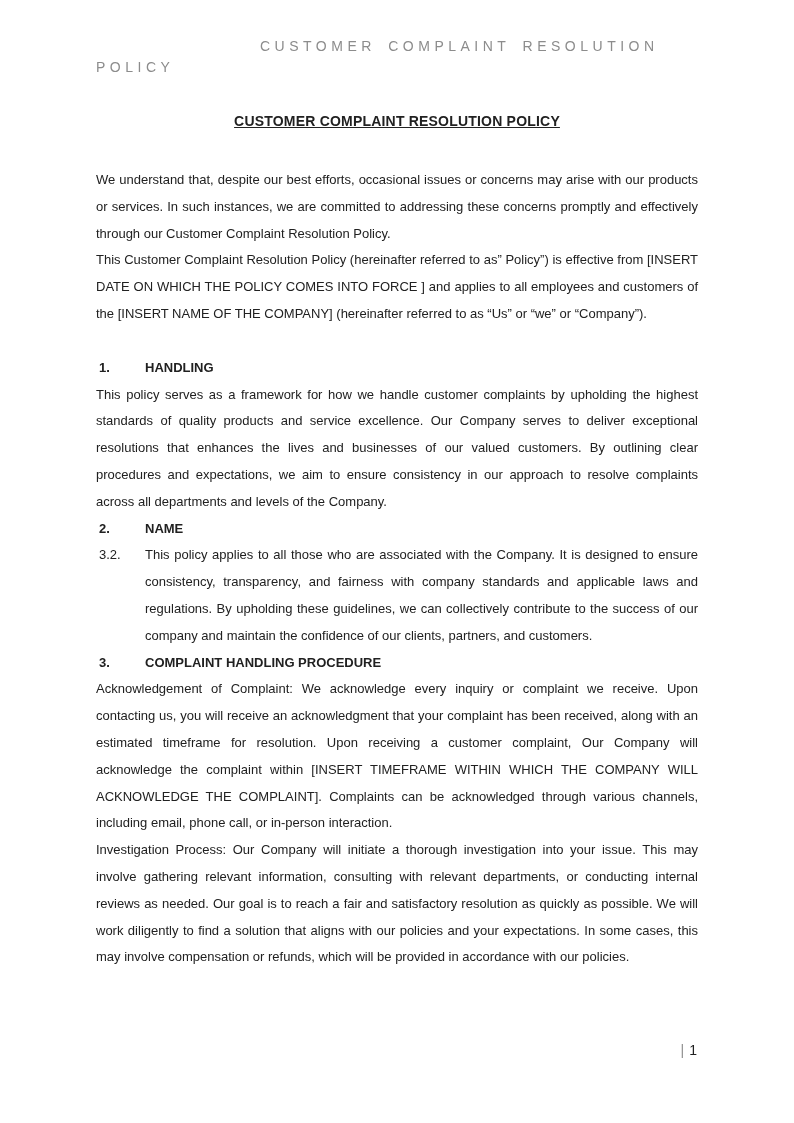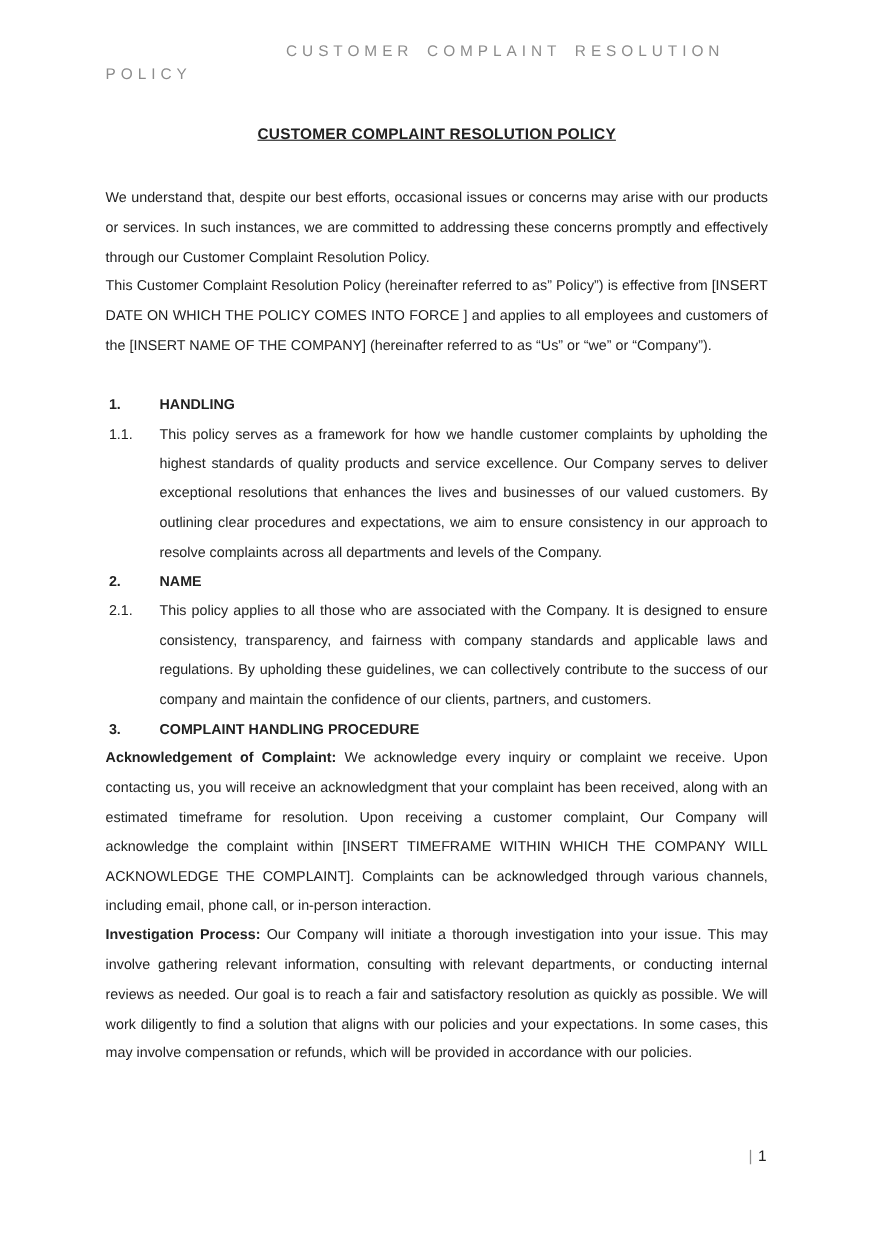--- a/index.html
+++ b/index.html
@@ -61,21 +61,21 @@
     font-weight: bold;
   }
   .heading-row.first-heading {
     margin-top: 27px;
   }
   .row .flow {
     flex: 1 1 auto;
     text-align: justify;
   }
   .clause-lead {
-    font-weight: bold;
+    font-weight: normal;
   }
   .page-footer {
     position: absolute;
     top: 1040px;
     right: 97px;
     font-size: 14px;
     line-height: 20px;
   }
   .page-footer .sep {
     color: #8c8c8c;
@@ -100,30 +100,29 @@
 
     <p class="para">We understand that, despite our best efforts, occasional issues or concerns may arise with our products or services. In such instances, we are committed to addressing these concerns promptly and effectively through our Customer Complaint Resolution Policy.</p>
 
     <p class="para">This Customer Complaint Resolution Policy (hereinafter referred to as” Policy”) is effective from [INSERT DATE ON WHICH THE POLICY COMES INTO FORCE ] and applies to all employees and customers of the [INSERT NAME OF THE COMPANY] (hereinafter referred to as “Us” or “we” or “Company”).</p>
 
     <div class="row heading-row first-heading">
       <span class="num">1.</span>
       <span class="flow">HANDLING</span>
     </div>
     <div class="row">
-      <span class="num">1.1.</span>
       <span class="flow"><span class="clause-lead"></span><span>This policy serves as a framework for how we handle customer complaints by upholding the highest standards of quality products and service excellence. Our Company serves to deliver exceptional resolutions that enhances the lives and businesses of our valued customers. By outlining clear procedures and expectations, we aim to ensure consistency in our approach to resolve complaints across all departments and levels of the Company.</span></span>
     </div>
 
     <div class="row heading-row">
       <span class="num">2.</span>
       <span class="flow">NAME</span>
     </div>
     <div class="row">
-      <span class="num">2.1.</span>
+      <span class="num">3.2.</span>
       <span class="flow"><span class="clause-lead"></span><span>This policy applies to all those who are associated with the Company. It is designed to ensure consistency, transparency, and fairness with company standards and applicable laws and regulations. By upholding these guidelines, we can collectively contribute to the success of our company and maintain the confidence of our clients, partners, and customers.</span></span>
     </div>
 
     <div class="row heading-row">
       <span class="num">3.</span>
       <span class="flow">COMPLAINT HANDLING PROCEDURE</span>
     </div>
     <div class="row">
       <span class="flow"><span class="clause-lead">Acknowledgement of Complaint: </span><span>We acknowledge every inquiry or complaint we receive. Upon contacting us, you will receive an acknowledgment that your complaint has been received, along with an estimated timeframe for resolution. Upon receiving a customer complaint, Our Company will acknowledge the complaint within [INSERT TIMEFRAME WITHIN WHICH THE COMPANY WILL ACKNOWLEDGE THE COMPLAINT]. Complaints can be acknowledged through various channels, including email, phone call, or in-person interaction.</span></span>
     </div>

